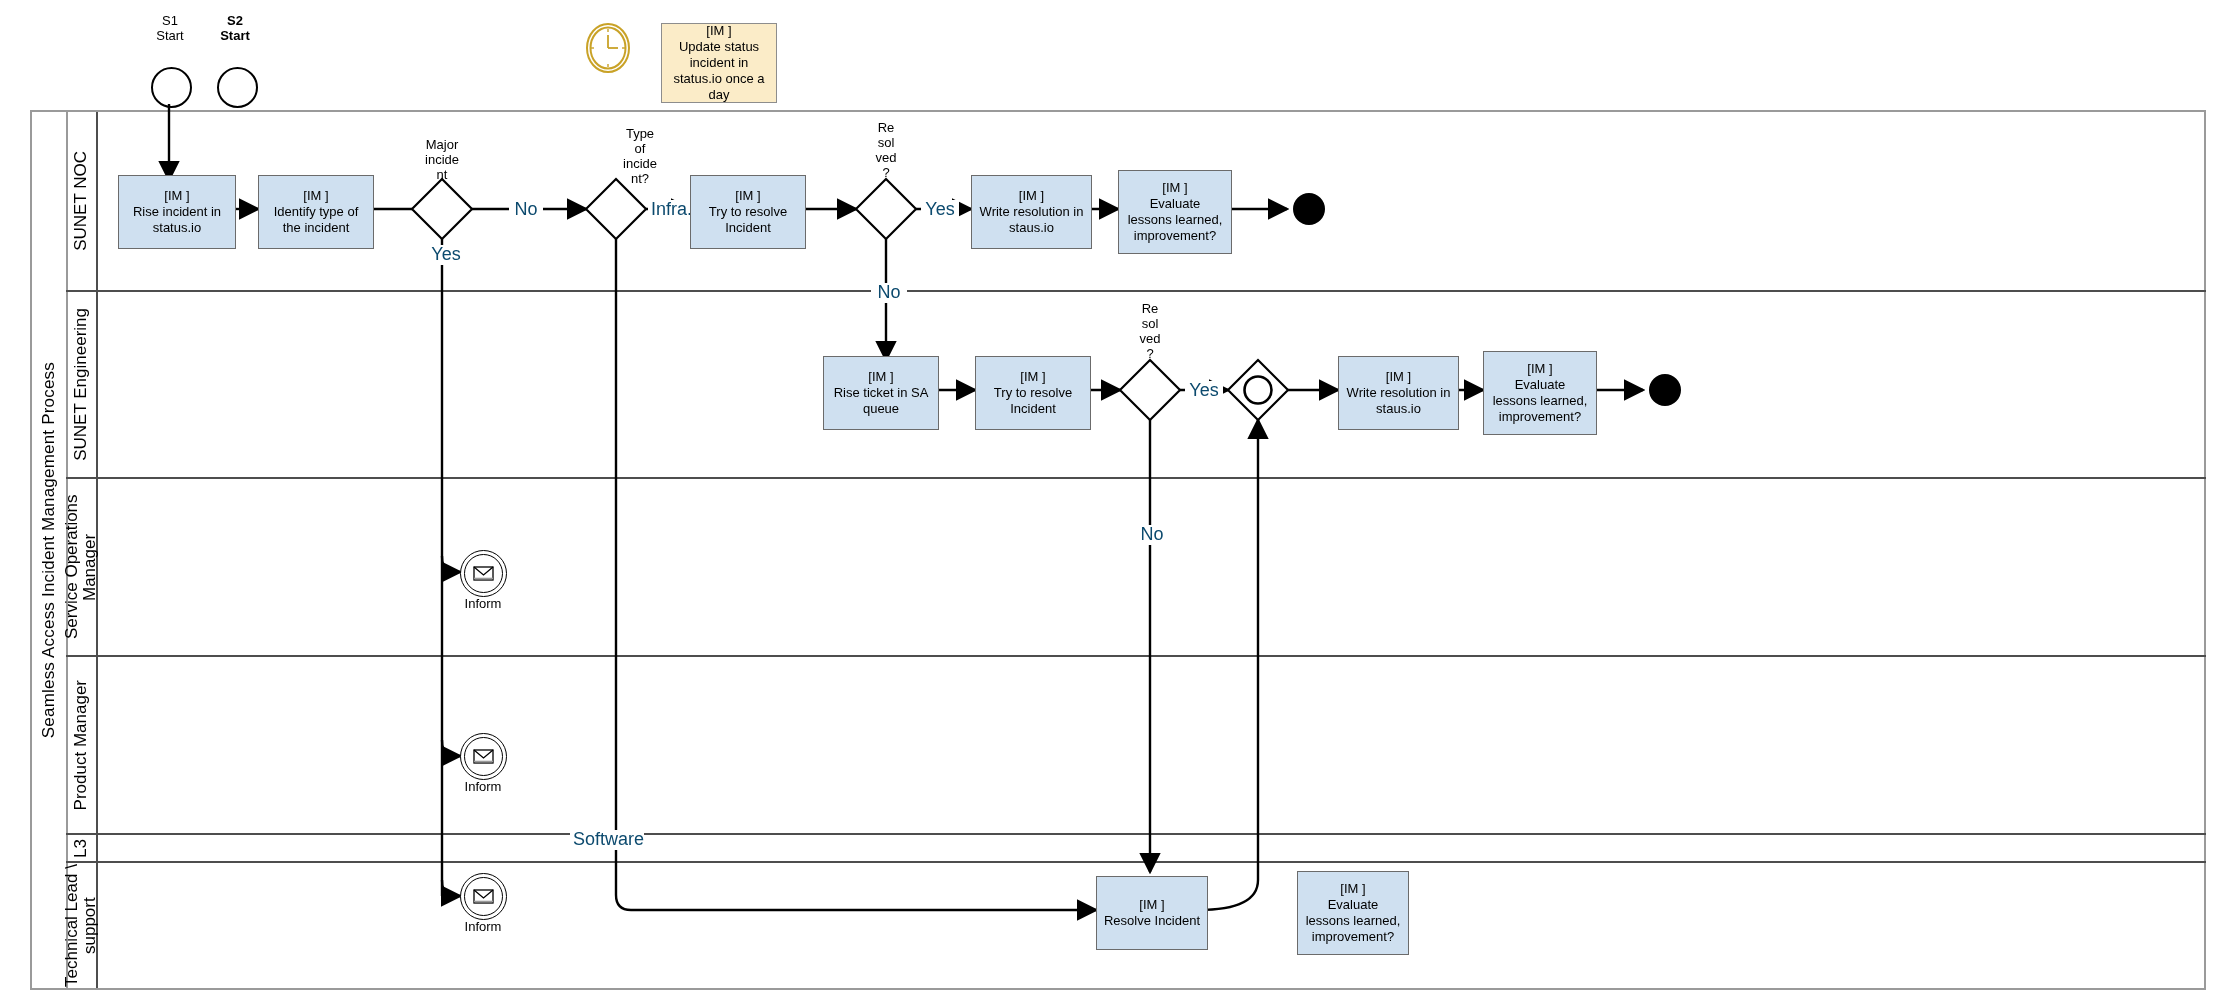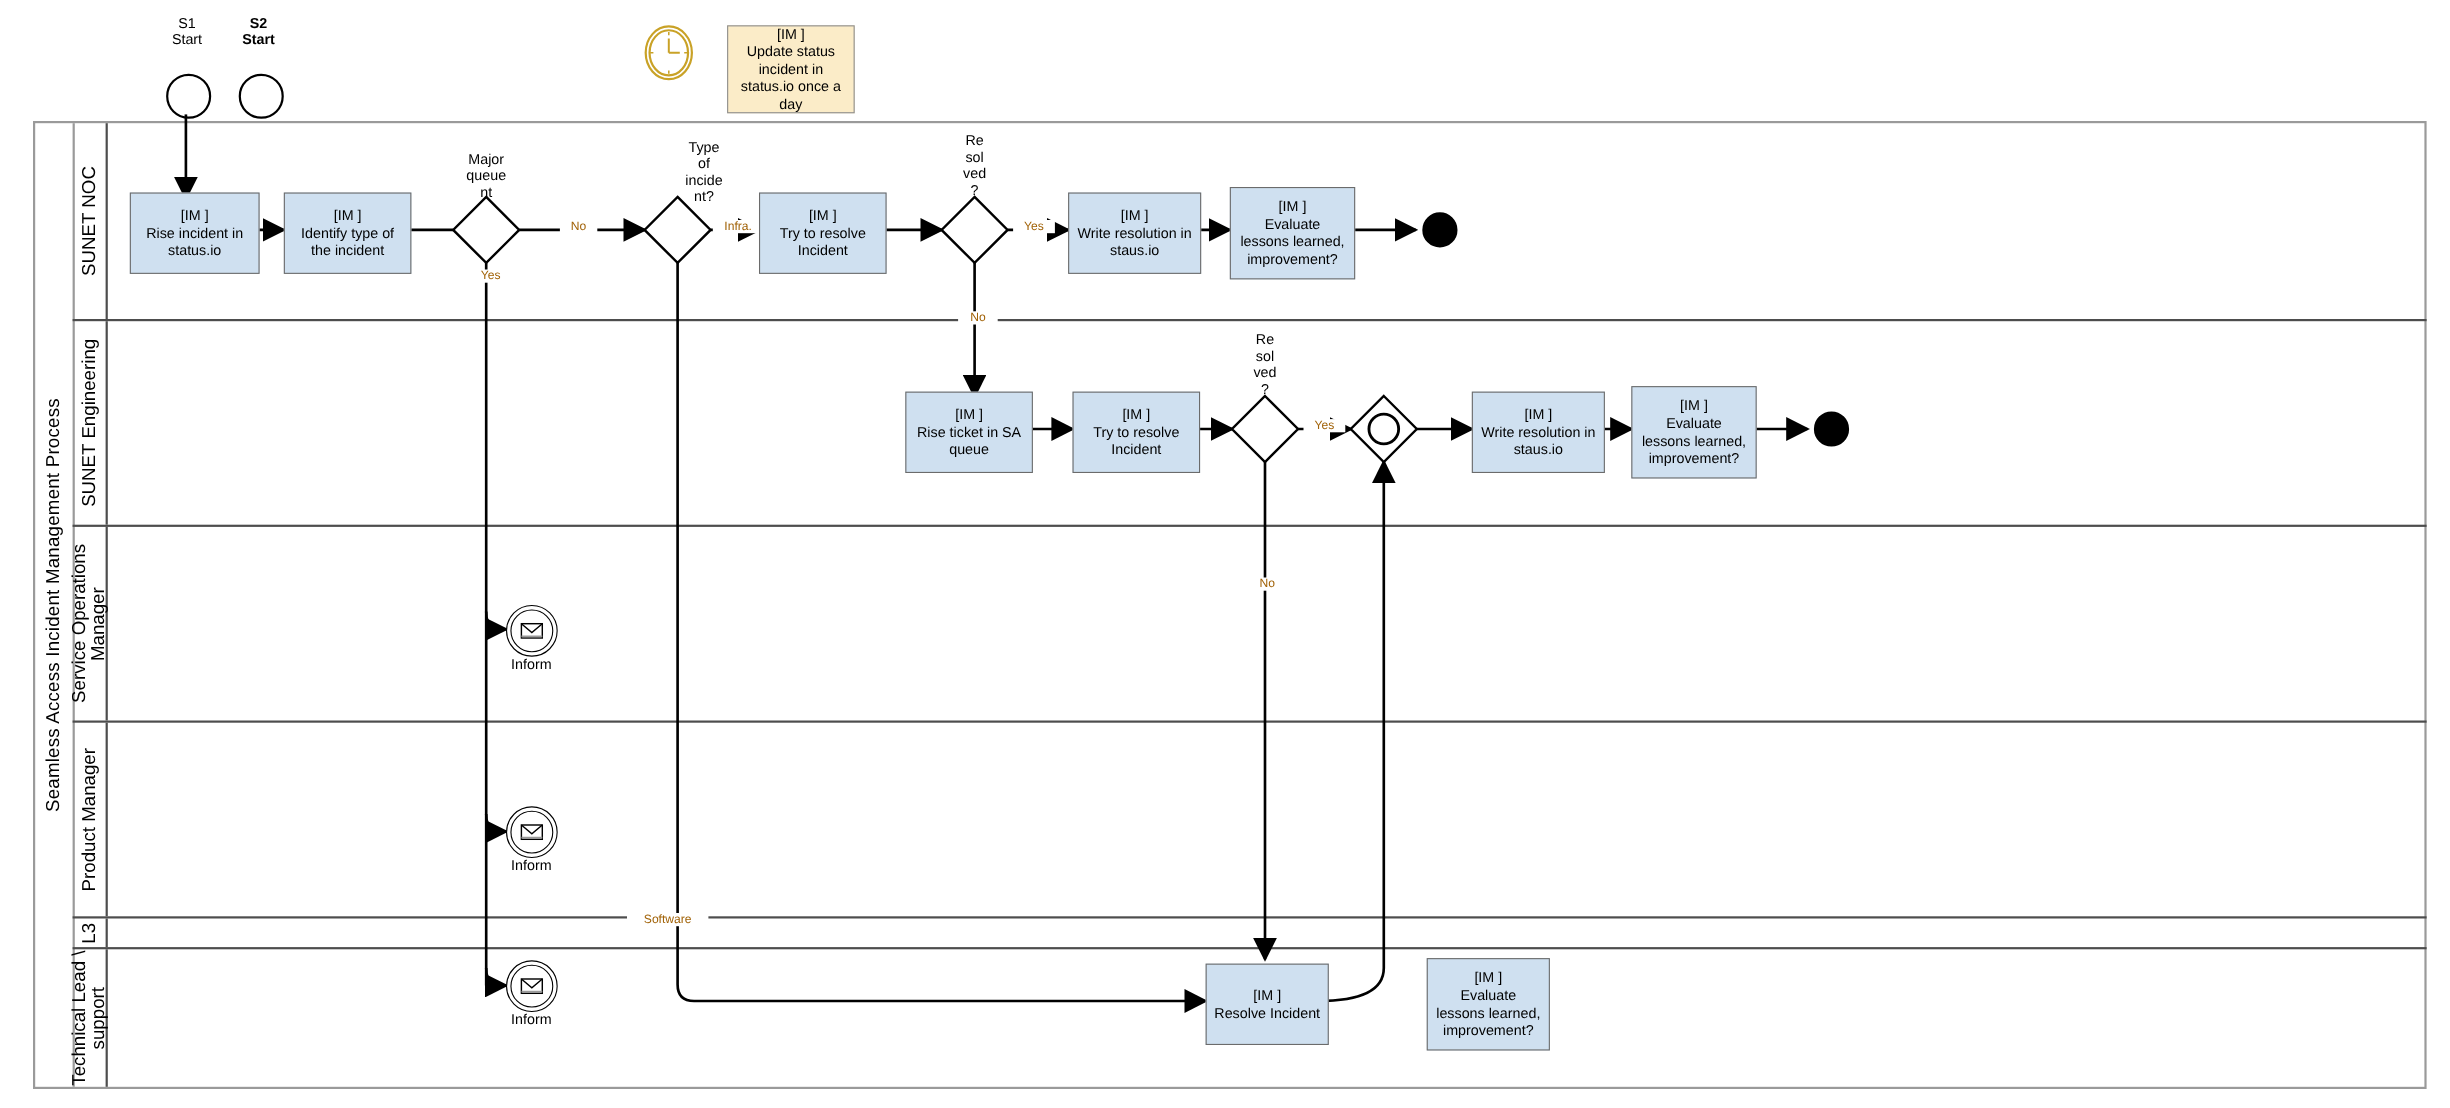--- a/index.html
+++ b/index.html
@@ -128,26 +128,26 @@
     position: absolute;
     font-size: 13px;
     line-height: 1.15;
     text-align: center;
     white-space: pre-line;
     color: #000;
   }
   
   .flow-lbl {
     position: absolute;
-    font-size: 11px;
+    font-size: 18px;
     background: #ffffff;
     padding: 0 3px;
     text-align: center;
     line-height: 1.1;
-    color: #a16207;
+    color: #0c4a6e;
   }
   svg.overlay {
     position: absolute;
     left: 0; top: 0;
     width: 2227px;
     height: 1007px;
     pointer-events: none;
   }
 </style>
 </head>
@@ -292,21 +292,21 @@
 
   <div class="task" style="left:118px; top:175px; width:108px; height:68px;">[IM ]
 Rise incident in
 status.io</div>
 
   <div class="task" style="left:258px; top:175px; width:106px; height:68px;">[IM ]
 Identify type of
 the incident</div>
 
   <div class="lbl" style="left:412px; top:138px; width:60px;">Major
-queue
+incide
 nt</div>
 
   <div class="flow-lbl" style="left:509px; top:200px; width:28px;">No</div>
 
   <div class="flow-lbl" style="left:427px; top:245px; width:32px;">Yes</div>
 
   <div class="lbl" style="left:610px; top:127px; width:60px;">Type
 of
 incide
 nt?</div>

